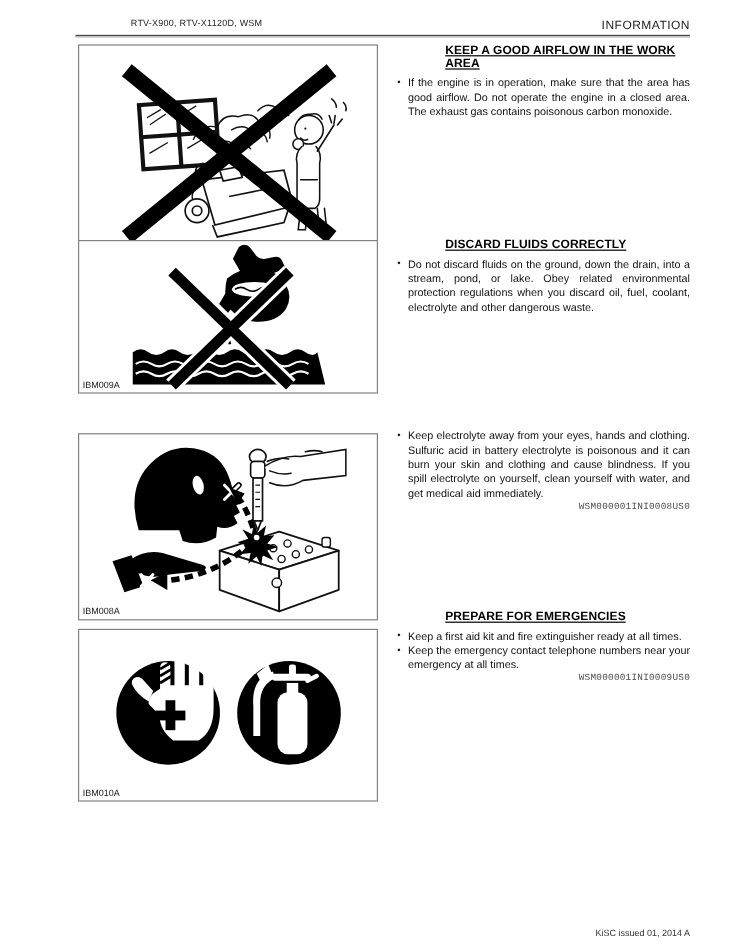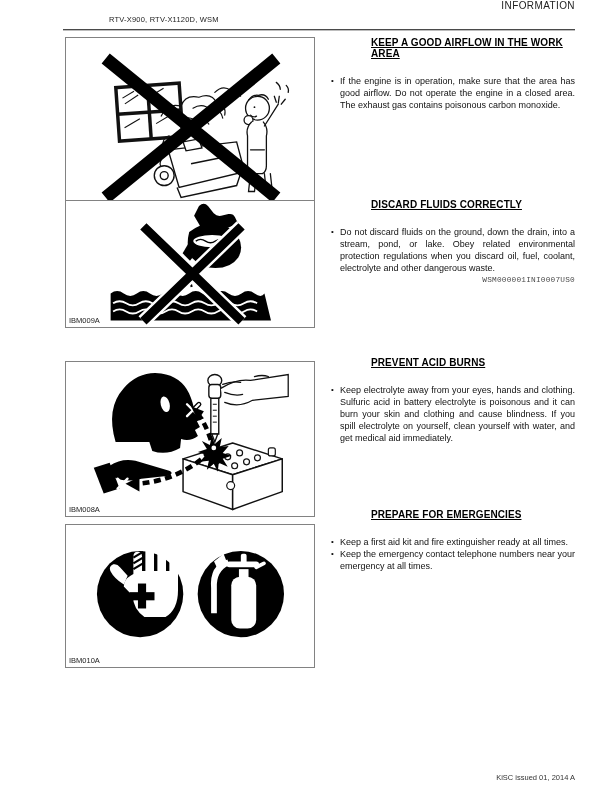--- a/index.html
+++ b/index.html
@@ -4,29 +4,29 @@
 <style>
   * { margin:0; padding:0; box-sizing:border-box; }
   html,body { background:#e8e8e8; }
   .page {
     position:relative; width:612px; height:792px; background:#ffffff;
     font-family:"Liberation Sans", sans-serif; color:#111; margin:0 auto;
     overflow:hidden;
   }
   
   .hdr-left  { position:absolute; left:65px;  top:15px; font-size:7.5px; color:#222; letter-spacing:.2px;padding-left:44px; }
-  .hdr-right { position:absolute; right:37px; top:0; font-size:10px;  color:#222; letter-spacing:.4px; }
+  .hdr-right { position:absolute; right:37px; top:16px; font-size:10px;  color:#222; letter-spacing:.4px; }
   .hdr-rule  { position:absolute; left:63px; top:29px; width:512px; height:2px; background:#4a4a4a; border-bottom:1px solid #bdbdbd; }
   
   .figbox { position:absolute; left:65px; width:250px; border:1px solid #828282; background:#fff; }
   .figbox svg { display:block; width:100%; height:100%; }
   .figlabel { position:absolute; left:3px; bottom:2px; font-size:7.5px; color:#1a1a1a; background:transparent; }
   
   .sec   { position:absolute; left:327px; width:248px; }
-  .sec h2 { font-size:10px; font-weight:bold; text-decoration:underline; letter-spacing:.1px; margin-bottom:16px; color:#000;padding-left:44px; }
+  .sec h2 { font-size:10px; font-weight:bold; text-decoration:underline; letter-spacing:.1px; margin-bottom:4px; color:#000;padding-left:44px; }
   .sec ul { list-style:none; }
   .sec li { display:flex; font-size:9px; line-height:12px; color:#111; }
   .sec li .blt { flex:none; width:13px; padding-left:4px; font-size:8px; }
   .sec li .txt { display:block; flex:1; text-align:justify; }
   .code  { text-align:right; font-family:"Liberation Mono","DejaVu Sans Mono",monospace; font-size:7.8px; color:#4d4d4d; margin-top:2px; letter-spacing:.2px; }
   
   .pgnum { position:absolute; left:63px; top:761px; width:512px; text-align:center; font-size:9px; color:#222; }
   .issue { position:absolute; right:37px; top:773px; font-size:7.5px; color:#333; }
 </style>
 </head>
@@ -237,42 +237,42 @@
   </div>
 
   <div class="sec" style="top:199px;">
     <h2>DISCARD FLUIDS CORRECTLY</h2>
     <ul>
       <li>
         <span class="blt">•</span>
         <span class="txt">Do not discard fluids on the ground, down the drain, into a stream, pond, or lake. Obey related environmental protection regulations when you discard oil, fuel, coolant, electrolyte and other dangerous waste.</span>
       </li>
     </ul>
-    <div class="code">WSM000001INI0007US0</div>
   </div>
 
   <div class="sec" style="top:357px;">
-    <h2>PREVENT ACID BURNS</h2>
     <ul>
       <li>
         <span class="blt">•</span>
         <span class="txt">Keep electrolyte away from your eyes, hands and clothing. Sulfuric acid in battery electrolyte is poisonous and it can burn your skin and clothing and cause blindness. If you spill electrolyte on yourself, clean yourself with water, and get medical aid immediately.</span>
       </li>
     </ul>
+    <div class="code">WSM000001INI0008US0</div>
   </div>
 
   <div class="sec" style="top:509px;">
     <h2>PREPARE FOR EMERGENCIES</h2>
     <ul>
       <li>
         <span class="blt">•</span>
         <span class="txt">Keep a first aid kit and fire extinguisher ready at all times.</span>
       </li>
       <li>
         <span class="blt">•</span>
         <span class="txt">Keep the emergency contact telephone numbers near your emergency at all times.</span>
       </li>
     </ul>
+    <div class="code">WSM000001INI0009US0</div>
   </div>
 
   <div class="issue">KiSC issued 01, 2014 A</div>
 
 </div>
 
 </body></html>

